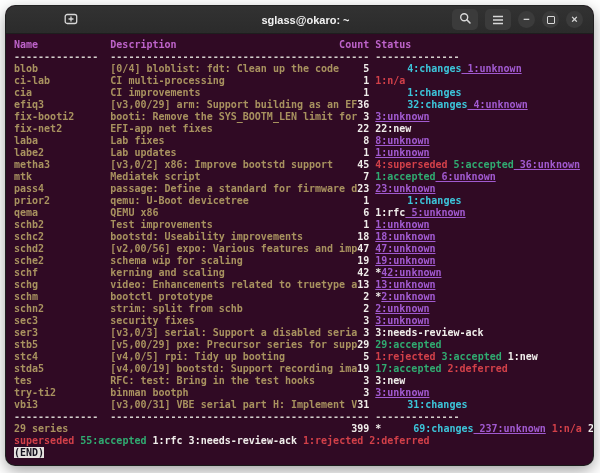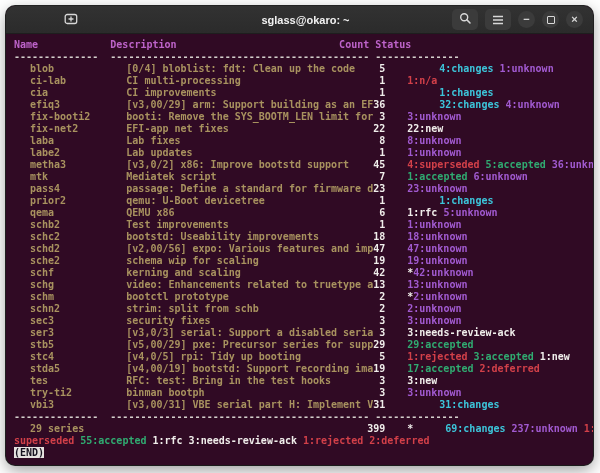--- a/index.html
+++ b/index.html
@@ -19,24 +19,24 @@
   .circbtn{width:17px;height:17px;border-radius:50%;background:var(--button_bg);
     display:flex;align-items:center;justify-content:center;color:var(--icon);
     font-size:11px;line-height:1;font-weight:bold;}
   .circbtn .glyph{transform:translateY(-0.5px);}
   .max-box{width:6px;height:6px;border:1.3px solid var(--icon);border-radius:1px;display:block;}
   .terminal{padding:5px 8px 0 8px;font-family:"DejaVu Sans Mono","Liberation Mono",monospace;
     font-size:10px;font-weight:bold;line-height:12px;white-space:pre;color:var(--tan);}
   .tline{height:12px;}
   .c-hdr{color:var(--hdr);}
   .c-dash{color:var(--dash);}
-  .c-tan{color:var(--tan);margin-left:16px;}
+  .c-tan{color:var(--tan);}
   .c-count{color:var(--count);}
   .c-cyan{color:var(--cyan);margin-left:32px;}
-  .c-purple{color:var(--purple);}
+  .c-purple{color:var(--purple);text-decoration:underline;}
   .c-red{color:var(--red);text-align:center;}
   .c-green{color:var(--green);}
   .c-white{color:var(--white);}
   .end-badge{background:var(--end_bg);color:var(--end_fg);text-align:right;}
 </style>
 </head>
 <body>
 
 <div class="window">
   <div class="titlebar">

